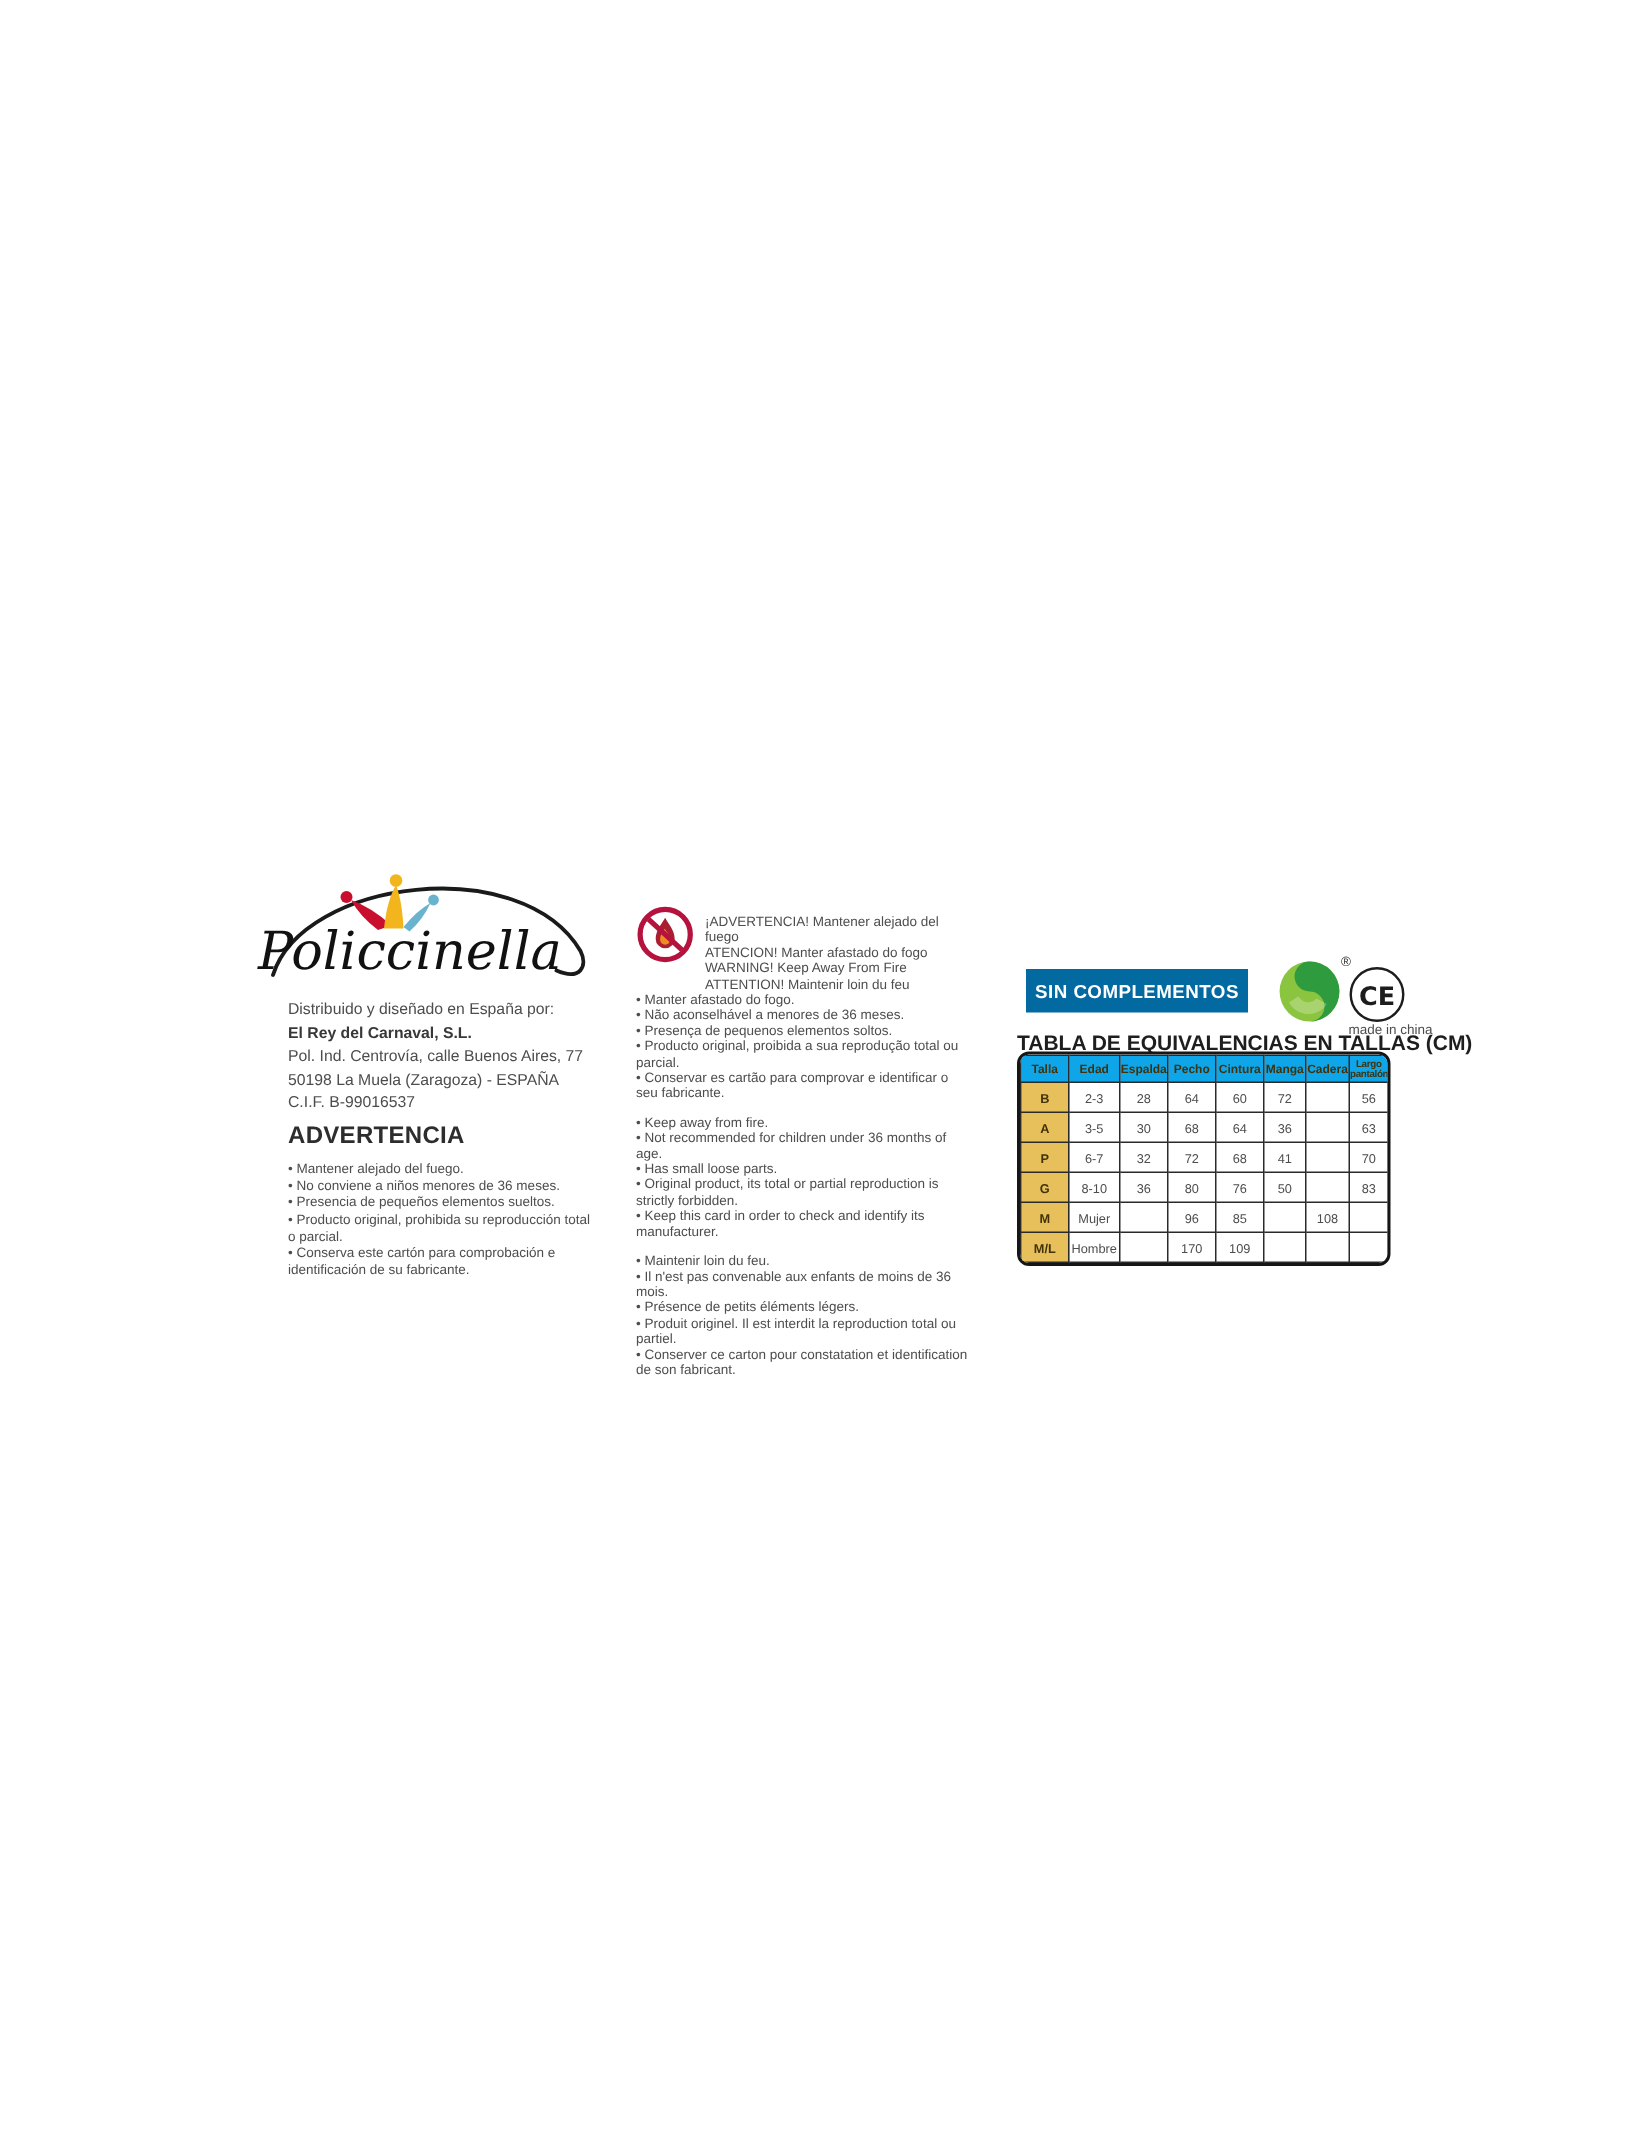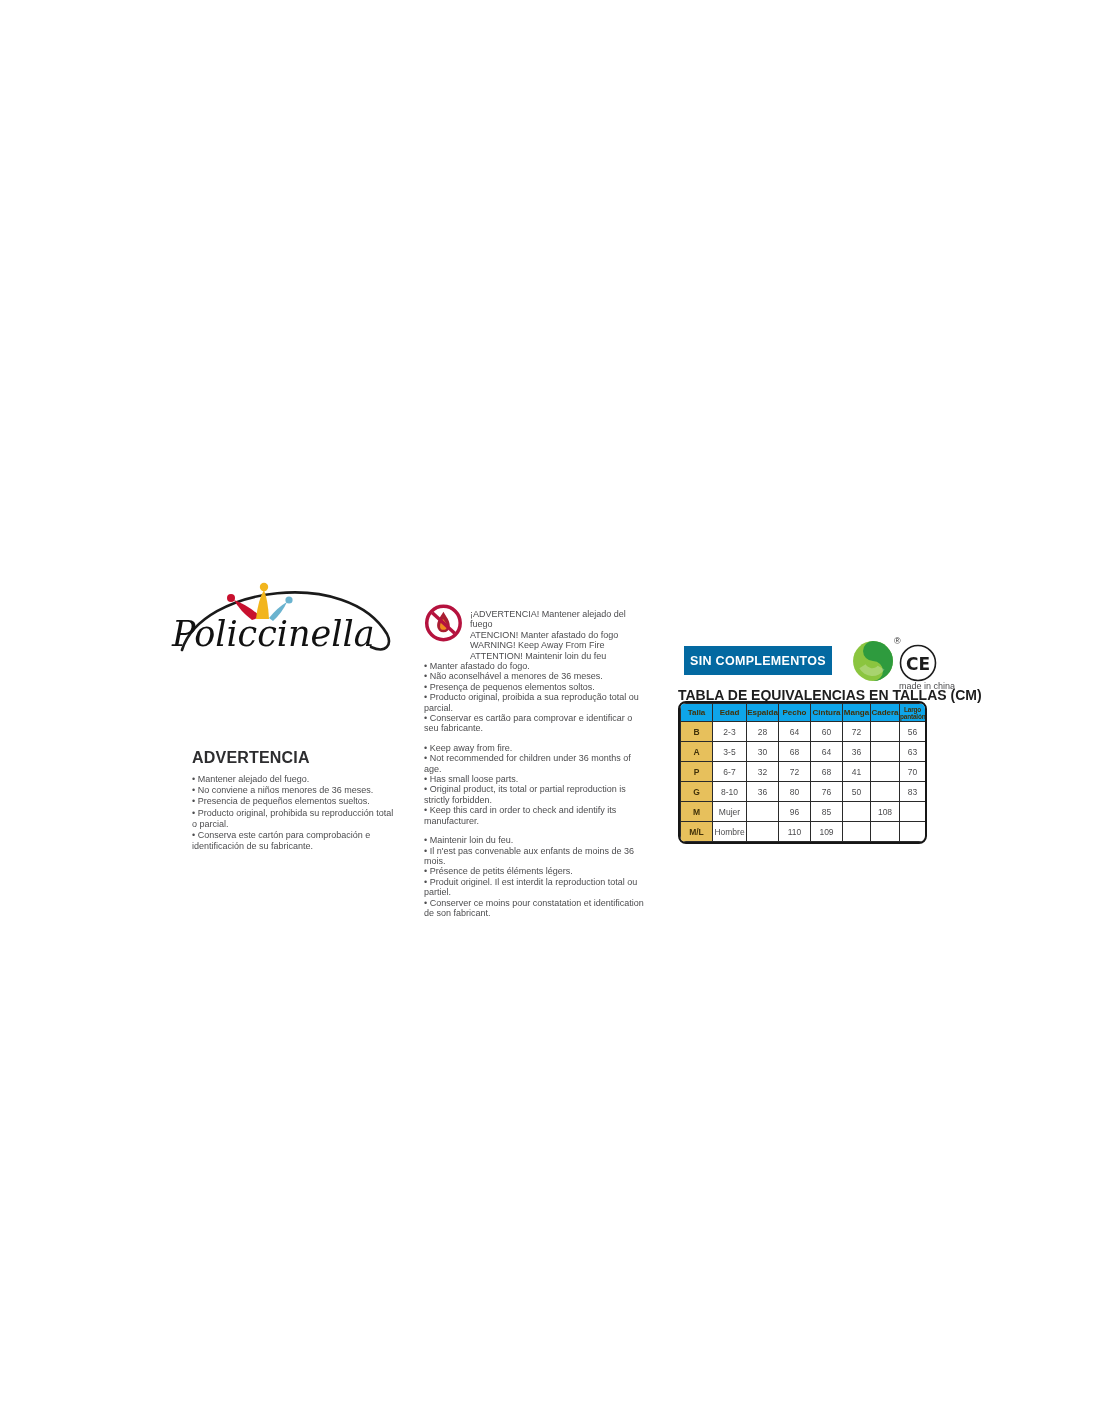--- a/index.html
+++ b/index.html
@@ -58,20 +58,27 @@
         <path d="M88 41 Q90 22 96 12 Q100 22 101 41 Z" fill="#f2b51d"></path>
         <circle cx="96" cy="9" r="4.2" fill="#f2b51d"></circle>
         <path d="M101 40 Q110 29 119 24 Q114 35 105 43 Z" fill="#6ab3cf"></path>
         <circle cx="121" cy="22" r="3.6" fill="#6ab3cf"></circle>
       </g>
 
       <text x="4" y="68" font-family="DejaVu Serif, serif" font-style="italic" font-size="35" fill="#111">Policcinella</text>
     </svg>
   </div>
 
+  <div class="distributor">
+    <div>Distribuido y diseñado en España por:</div>
+    <div class="company">El Rey del Carnaval, S.L.</div>
+    <div>Pol. Ind. Centrovía, calle Buenos Aires, 77</div>
+    <div>50198 La Muela (Zaragoza) - ESPAÑA</div>
+    <div>C.I.F. B-99016537</div>
+  </div>
 
   <div class="advertencia">
     <h3>ADVERTENCIA</h3>
     <ul class="bullets">
       <li>Mantener alejado del fuego.</li>
       <li>No conviene a niños menores de 36 meses.</li>
       <li>Presencia de pequeños elementos sueltos.</li>
       <li>Producto original, prohibida su reproducción total o parcial.</li>
       <li>Conserva este cartón para comprobación e identificación de su fabricante.</li>
     </ul>
@@ -110,21 +117,21 @@
         <li>Original product, its total or partial reproduction is strictly forbidden.</li>
         <li>Keep this card in order to check and identify its manufacturer.</li>
       </ul>
     </div>
     <div class="grp">
       <ul class="bullets">
         <li>Maintenir loin du feu.</li>
         <li>Il n'est pas convenable aux enfants de moins de 36 mois.</li>
         <li>Présence de petits éléments légers.</li>
         <li>Produit originel. Il est interdit la reproduction total ou partiel.</li>
-        <li>Conserver ce moins pour constatation et identification de son fabricant.</li>
+        <li>Conserver ce carton pour constatation et identification de son fabricant.</li>
       </ul>
     </div>
   </div>
 
   <div class="banner" style="background:#0369a1">SIN COMPLEMENTOS</div>
 
   <div class="green-dot">
     <svg width="42" height="42" viewBox="0 0 40 40">
       <circle cx="20" cy="20" r="19" fill="#8bc53f"></circle>
       <path d="M20 1 a19 19 0 0 1 0 38 a9.5 9.5 0 0 0 0 -19 a9.5 9.5 0 0 1 0 -19" fill="#2e9b3e"></path>
@@ -216,21 +223,21 @@
           <td>96</td>
           <td>85</td>
           <td></td>
           <td>108</td>
           <td></td>
         </tr>
         <tr>
           <td class="talla">M/L</td>
           <td>Hombre</td>
           <td></td>
-          <td>110</td>
+          <td>170</td>
           <td>109</td>
           <td></td>
           <td></td>
           <td></td>
         </tr>
       </tbody>
     </table>
   </div>
 
 </div>

